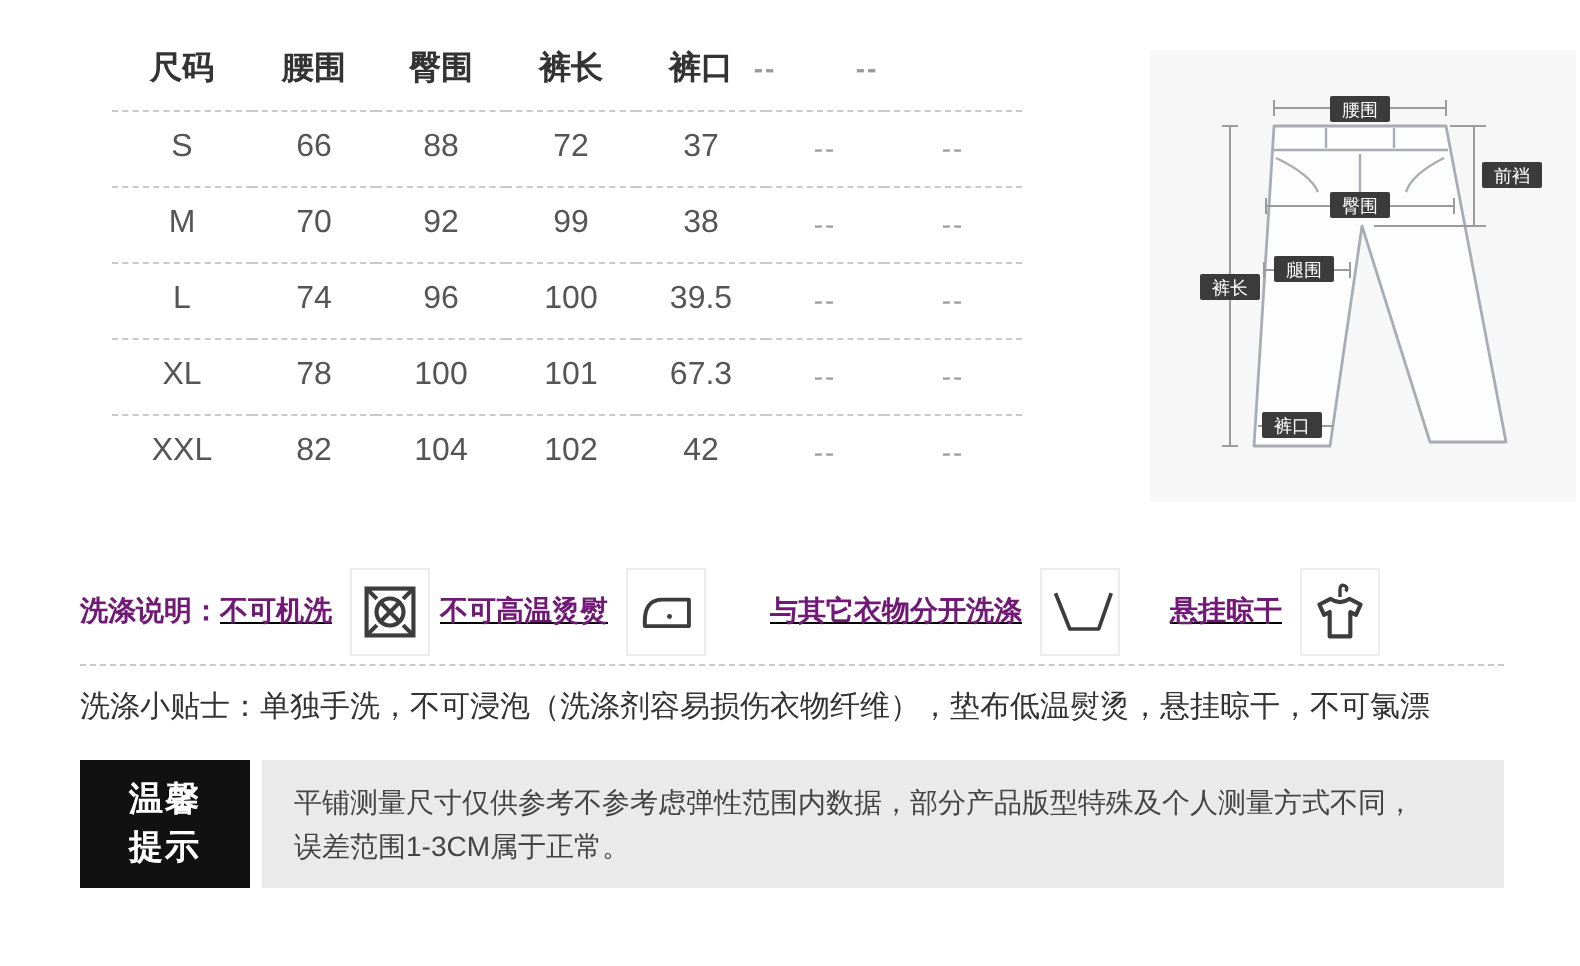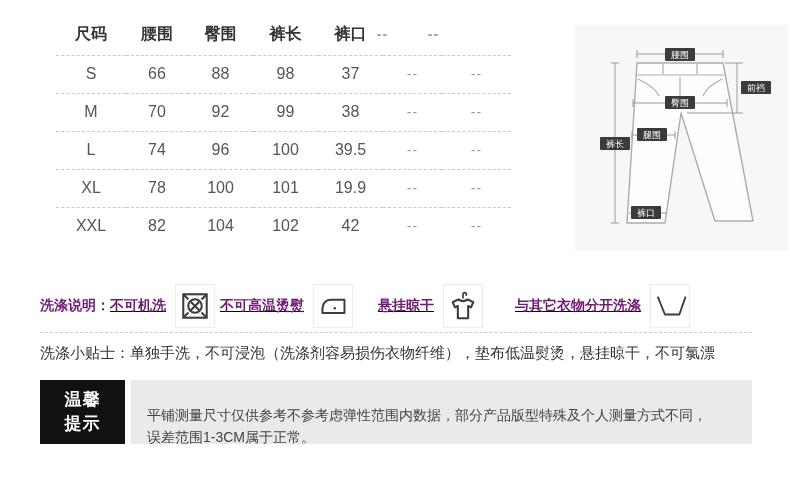--- a/index.html
+++ b/index.html
@@ -69,21 +69,21 @@
 
   
   .notice { position:absolute; left:40px; top:380px; width:712px; display:flex; }
   .notice-badge {
     width:85px; height:64px; background:#111111; color:#fff;
     display:flex; flex-direction:column; align-items:center; justify-content:center;
     font-size:17px; font-weight:bold; line-height:1.4; letter-spacing:1px;
   }
   .notice-body {
     flex:1; margin-left:6px; height:64px; background:#eaeaea;
-    color:#444; font-size:14px; line-height:1.6; padding:24px 12px 0 16px;
+    color:#444; font-size:14px; line-height:1.6; padding:10px 12px 0 16px;
   }
 </style>
 </head>
 <body>
 
 <div class="page">
 
   <table class="size-table">
     <colgroup>
       <col style="width:70px">
@@ -103,21 +103,21 @@
         <th>裤口</th>
         <th class="dash shift-a"><span>--</span></th>
         <th class="dash shift-b"><span>--</span></th>
       </tr>
     </thead>
     <tbody>
       <tr>
         <td>S</td>
         <td>66</td>
         <td>88</td>
-        <td>98</td>
+        <td>72</td>
         <td>37</td>
         <td class="dash">--</td>
         <td class="dash">--</td>
       </tr>
       <tr>
         <td>M</td>
         <td>70</td>
         <td>92</td>
         <td>99</td>
         <td>38</td>
@@ -131,21 +131,21 @@
         <td>100</td>
         <td>39.5</td>
         <td class="dash">--</td>
         <td class="dash">--</td>
       </tr>
       <tr>
         <td>XL</td>
         <td>78</td>
         <td>100</td>
         <td>101</td>
-        <td>19.9</td>
+        <td>67.3</td>
         <td class="dash">--</td>
         <td class="dash">--</td>
       </tr>
       <tr>
         <td>XXL</td>
         <td>82</td>
         <td>104</td>
         <td>102</td>
         <td>42</td>
         <td class="dash">--</td>
@@ -216,35 +216,35 @@
     <span class="care-item g1">
       <span class="care-label">不可高温烫熨</span>
       <span class="care-iconbox">
         <svg width="30" height="30" viewBox="0 0 34 32">
           <path d="M30,9 L15,9 Q5,9 5,21 L5,24 L30,24 Z" stroke-linejoin="round"></path>
           <circle cx="19" cy="18.5" r="1.4" fill="#3c3c3c" stroke="none"></circle>
         </svg>
       </span>
     </span>
 
+    <span class="care-item g3">
+      <span class="care-label">与其它衣物分开洗涤</span>
+      <span class="care-iconbox">
+        <svg width="34" height="28" viewBox="0 0 40 32">
+          <path d="M6,6 L14,26 L31,26 L38,6" stroke-linecap="square" stroke-linejoin="round"></path>
+        </svg>
+      </span>
+    </span>
+
     <span class="care-item g2">
       <span class="care-label">悬挂晾干</span>
       <span class="care-iconbox">
         <svg width="30" height="32" viewBox="0 0 32 34">
           <path d="M16,9 L16,5 Q16,2 18.5,3 Q20.5,4 19,6" stroke-width="1.8"></path>
           <path d="M11,10 L5,13 L7.5,18.5 L10.5,17 L10.5,30 L21.5,30 L21.5,17 L24.5,18.5 L27,13 L21,10 Q16,13.5 11,10 Z" stroke-linejoin="round"></path>
-        </svg>
-      </span>
-    </span>
-
-    <span class="care-item g3">
-      <span class="care-label">与其它衣物分开洗涤</span>
-      <span class="care-iconbox">
-        <svg width="34" height="28" viewBox="0 0 40 32">
-          <path d="M6,6 L14,26 L31,26 L38,6" stroke-linecap="square" stroke-linejoin="round"></path>
         </svg>
       </span>
     </span>
   </div>
 
   <div class="sep-line"></div>
 
   <div class="tips">
     <span>洗涤小贴士：</span><span>单独手洗，不可浸泡（洗涤剂容易损伤衣物纤维），垫布低温熨烫，悬挂晾干，不可氯漂</span>
   </div>

